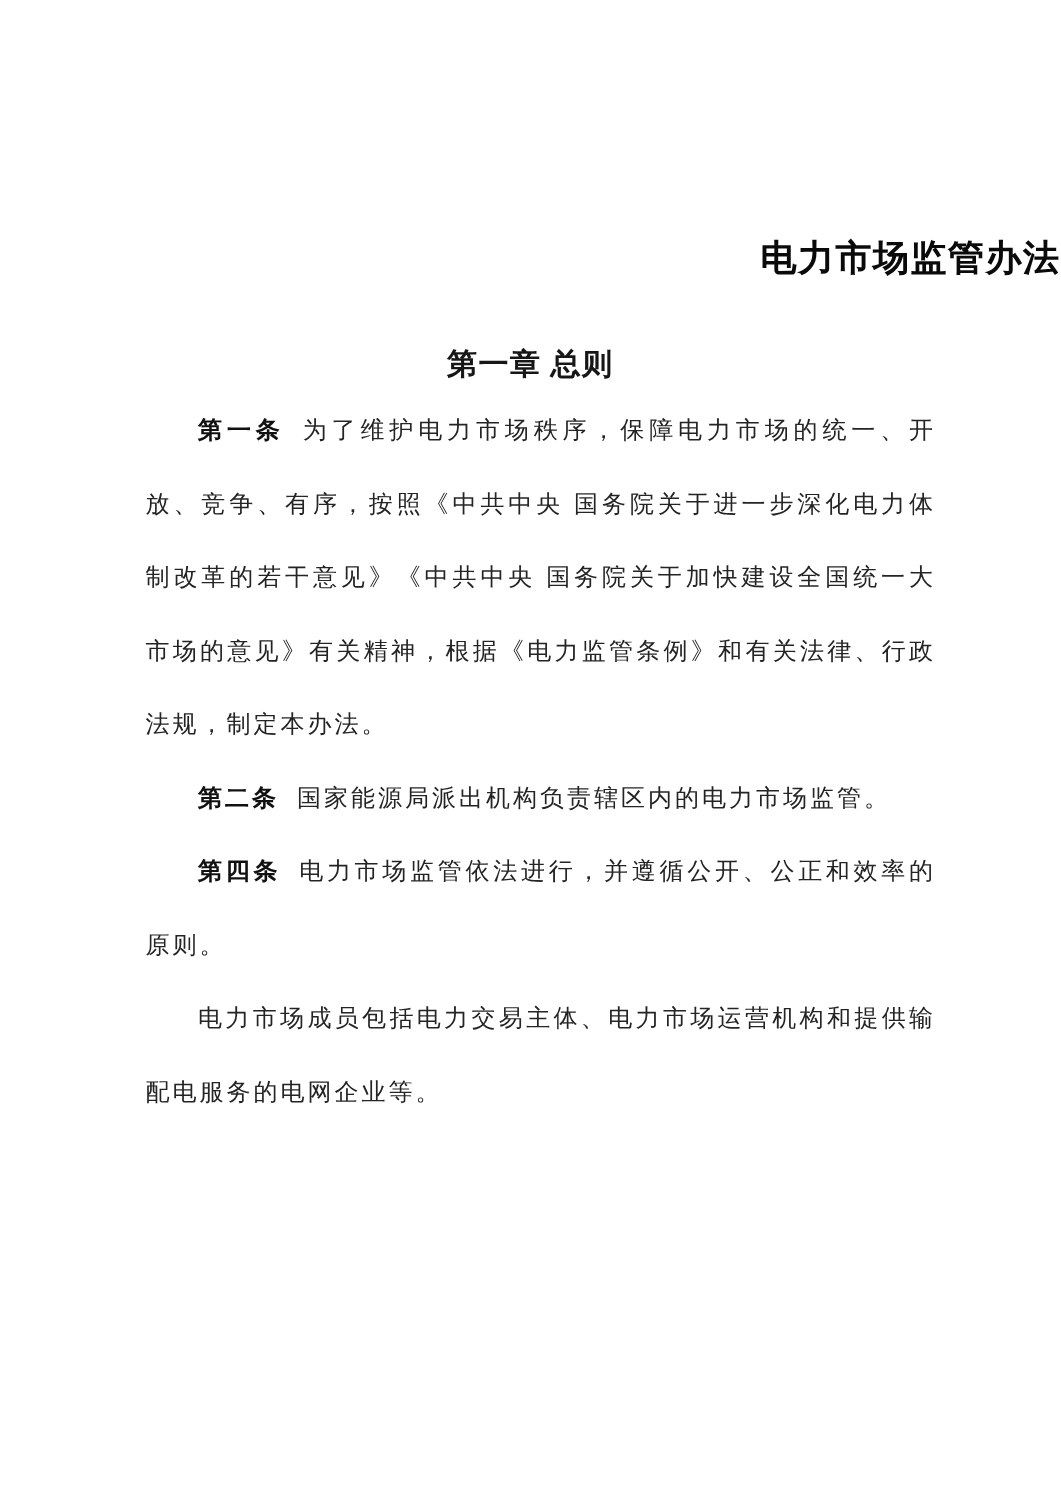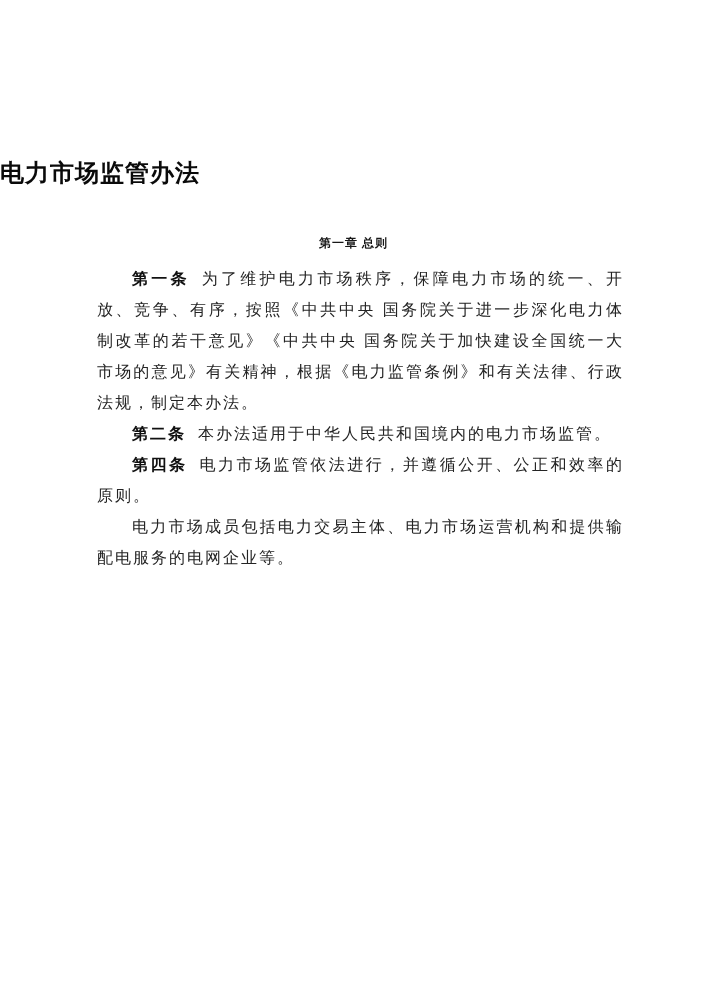--- a/index.html
+++ b/index.html
@@ -15,47 +15,47 @@
     overflow: hidden;
     font-family: "Liberation Serif", "DejaVu Serif", serif;
     color: #212121;
   }
   .doc-title {
     position: absolute;
     top: 156px;
     left: 0;
     width: 707px;
     margin: 0;
-    text-align: left;
+    text-align: right;
     font-size: 24px;
     line-height: 34px;
     font-weight: 700;
     letter-spacing: 1px;
     color: #0a0a0a;
   }
   .chapter-heading {
     position: absolute;
     top: 226px;
     left: 0;
     width: 707px;
     margin: 0;
     text-align: center;
-    font-size: 12px;
+    font-size: 20px;
     line-height: 34px;
     font-weight: 700;
     letter-spacing: 1px;
     color: #171717;
   }
   .doc-body {
     position: absolute;
     left: 97px;
     top: 263px;
     width: 527px;
     font-size: 16px;
-    line-height: 31px;
+    line-height: 49px;
     letter-spacing: 2px;
     text-align: justify;
     color: #242424;
   }
   .para {
     margin: 0;
     padding: 0;
     text-indent: 35px;
   }
   .para .article-label {
@@ -75,21 +75,21 @@
 
   <h2 class="chapter-heading">第一章 总则</h2>
 
   <div class="doc-body">
 
     <p class="para">
       <b class="article-label">第一条</b><span>为了维护电力市场秩序，保障电力市场的统一、开放、竞争、有序，按照《中共中央 国务院关于进一步深化电力体制改革的若干意见》《中共中央 国务院关于加快建设全国统一大市场的意见》有关精神，根据《电力监管条例》和有关法律、行政法规，制定本办法。</span>
     </p>
 
     <p class="para">
-      <b class="article-label">第二条</b><span>本办法适用于中华人民共和国境内的电力市场监管。</span>
+      <b class="article-label">第二条</b><span>国家能源局派出机构负责辖区内的电力市场监管。</span>
     </p>
 
 
 
     <p class="para">
       <b class="article-label">第四条</b><span>电力市场监管依法进行，并遵循公开、公正和效率的原则。</span>
     </p>
 
 
     <p class="para">

